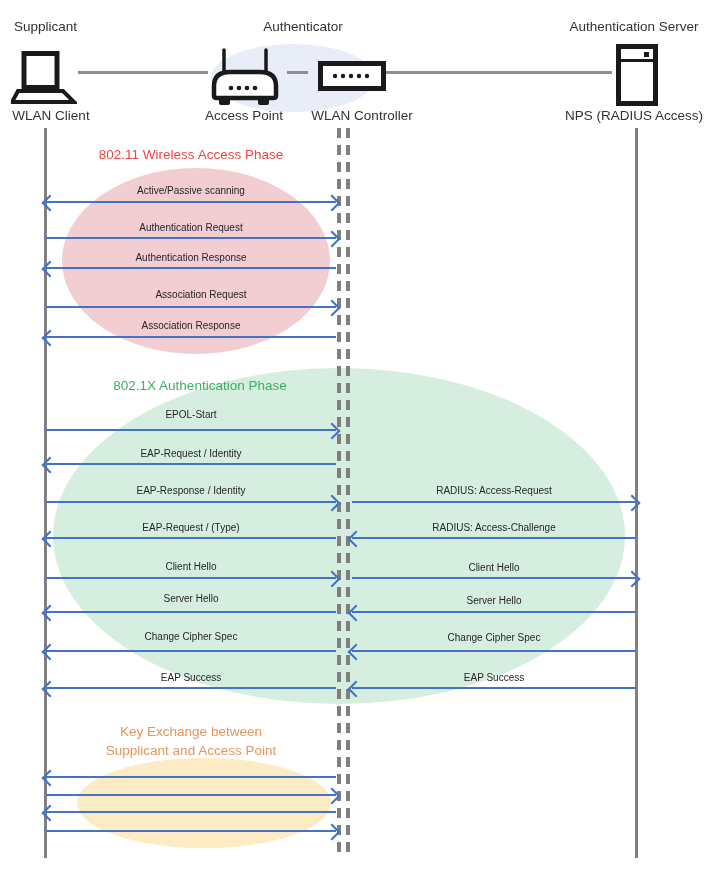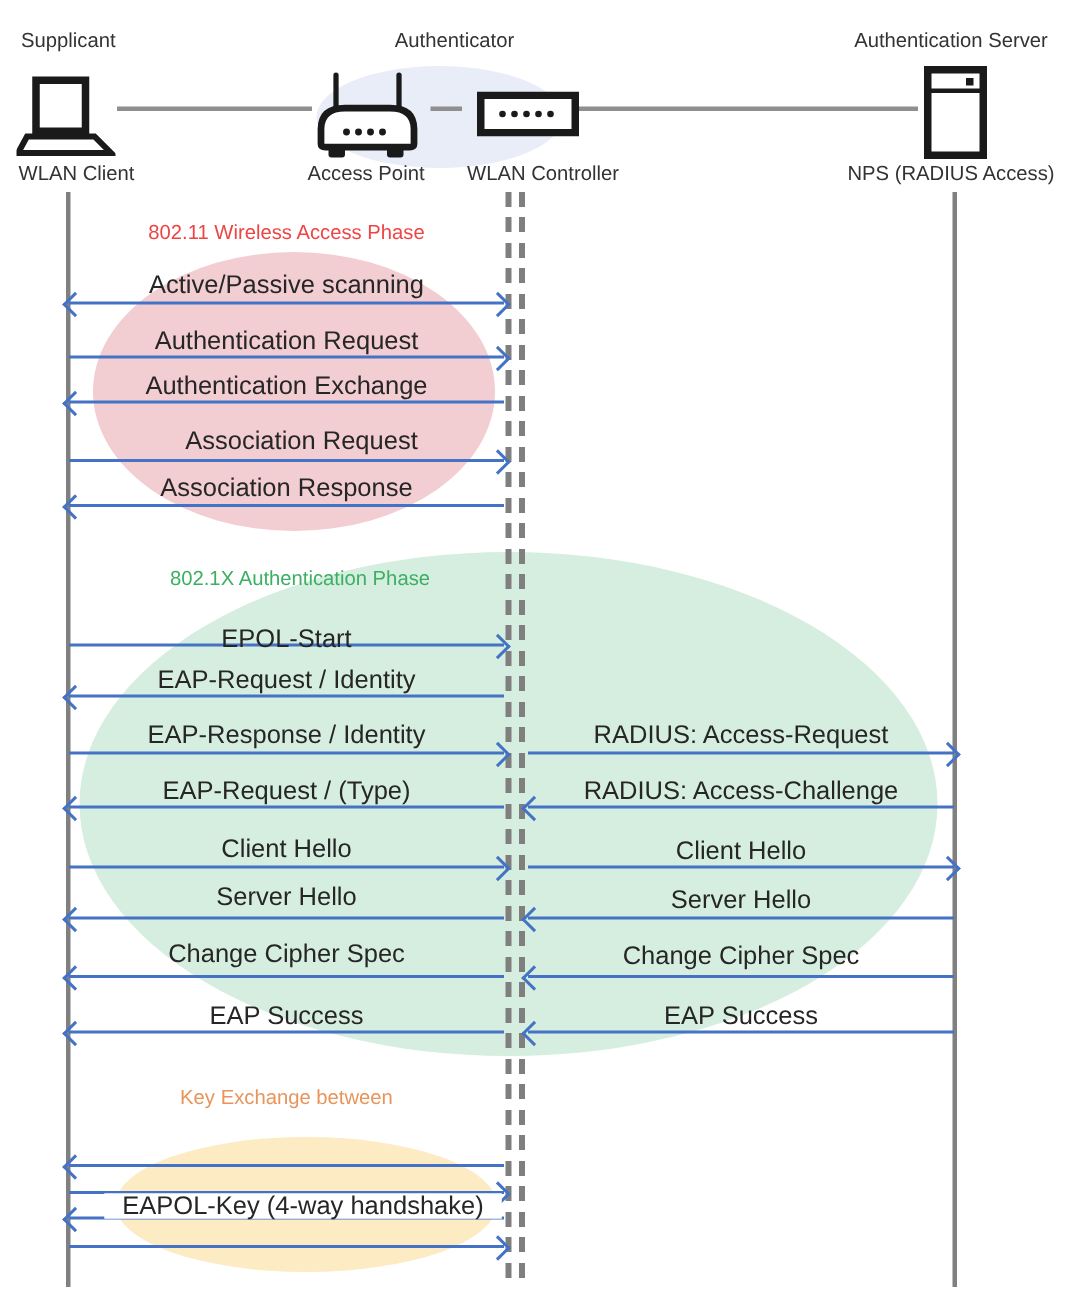--- a/index.html
+++ b/index.html
@@ -28,21 +28,21 @@
                z-index:3;text-align:center;}
   #phase-title-1{left:191px;top:147px;}
   #phase-title-2{left:200px;top:378px;}
   #phase-title-3{left:191px;top:722px;line-height:19px;}
   
   #message-layer{position:absolute;left:0;top:0;width:713px;height:875px;z-index:3;}
   .arrow{position:absolute;height:2px;}
   .chev{position:absolute;width:10px;height:10px;top:-4px;border:0 solid;}
   .chev-r{right:-2px;border-top-width:2.5px;border-right-width:2.5px;transform:rotate(45deg);}
   .chev-l{left:-2px;border-top-width:2.5px;border-left-width:2.5px;transform:rotate(-45deg);}
-  .msg-label{position:absolute;transform:translate(-50%,-50%);font-size:17px;color:#262626;
+  .msg-label{position:absolute;transform:translate(-50%,-50%);font-size:10px;color:#262626;
              white-space:nowrap;line-height:15px;}
   .msg-label.white-bg{background:#ffffff;padding:1px 12px;}
 </style>
 </head>
 <body>
 
 <div id="stage">
 
   <div id="ellipse-layer">
       <div class="ellipse" style="left: 211px; top: 44px; width: 164px; height: 68px; background: rgb(233, 237, 247);"></div>
@@ -98,48 +98,49 @@
 
   <div class="node-label" style="left:51px;">WLAN Client</div>
   <div class="node-label" style="left:244px;">Access Point</div>
   <div class="node-label" style="left:362px;">WLAN Controller</div>
   <div class="node-label" style="left:634px;">NPS (RADIUS Access)</div>
 
   <div class="phase-title" id="phase-title-1" style="color: #ef4444;">802.11 Wireless Access Phase</div>
   <div class="phase-title" id="phase-title-2" style="color: rgb(60, 175, 99);">802.1X Authentication Phase</div>
   <div class="phase-title" id="phase-title-3" style="color: rgb(232, 148, 90);">
     <div>Key Exchange between</div>
+    <div>Supplicant and Access Point</div>
   </div>
 
   <div id="message-layer">
       <div class="arrow" style="left: 46px; width: 290px; top: 201px; background: rgb(68, 114, 196);">
         <i class="chev chev-r" style="border-color: rgb(68, 114, 196);"></i>
         <i class="chev chev-l" style="border-color: rgb(68, 114, 196);"></i>
       </div>
       <div class="msg-label" style="left: 191px; top: 190px;">Active/Passive scanning</div>
       <div class="arrow" style="left: 46px; width: 290px; top: 237px; background: rgb(68, 114, 196);">
         <i class="chev chev-r" style="border-color: rgb(68, 114, 196);"></i>
       </div>
       <div class="msg-label" style="left: 191px; top: 227px;">Authentication Request</div>
       <div class="arrow" style="left: 46px; width: 290px; top: 267px; background: rgb(68, 114, 196);">
         <i class="chev chev-l" style="border-color: rgb(68, 114, 196);"></i>
       </div>
-      <div class="msg-label" style="left: 191px; top: 257px;">Authentication Exchange</div>
+      <div class="msg-label" style="left: 191px; top: 257px;">Authentication Response</div>
       <div class="arrow" style="left: 46px; width: 290px; top: 306px; background: rgb(68, 114, 196);">
         <i class="chev chev-r" style="border-color: rgb(68, 114, 196);"></i>
       </div>
       <div class="msg-label" style="left: 191px; top: 294px; margin-left: 10px;">Association Request</div>
       <div class="arrow" style="left: 46px; width: 290px; top: 336px; background: rgb(68, 114, 196);">
         <i class="chev chev-l" style="border-color: rgb(68, 114, 196);"></i>
       </div>
       <div class="msg-label" style="left: 191px; top: 325px;">Association Response</div>
       <div class="arrow" style="left: 46px; width: 290px; top: 429px; background: rgb(68, 114, 196);">
         <i class="chev chev-r" style="border-color: rgb(68, 114, 196);"></i>
       </div>
-      <div class="msg-label" style="left: 191px; top: 414px; margin-top: 12px;">EPOL-Start</div>
+      <div class="msg-label" style="left: 191px; top: 414px;">EPOL-Start</div>
       <div class="arrow" style="left: 46px; width: 290px; top: 463px; background: rgb(68, 114, 196);">
         <i class="chev chev-l" style="border-color: rgb(68, 114, 196);"></i>
       </div>
       <div class="msg-label" style="left: 191px; top: 453px;">EAP-Request / Identity</div>
       <div class="arrow" style="left: 46px; width: 290px; top: 501px; background: rgb(68, 114, 196);">
         <i class="chev chev-r" style="border-color: rgb(68, 114, 196);"></i>
       </div>
       <div class="msg-label" style="left: 191px; top: 490px;">EAP-Response / Identity</div>
       <div class="arrow" style="left: 352px; width: 284px; top: 501px; background: rgb(68, 114, 196);">
         <i class="chev chev-r" style="border-color: rgb(68, 114, 196);"></i>
@@ -187,19 +188,18 @@
       <div class="msg-label" style="left: 494px; top: 677px;">EAP Success</div>
       <div class="arrow" style="left: 46px; width: 290px; top: 776px; background: rgb(68, 114, 196);">
         <i class="chev chev-l" style="border-color: rgb(68, 114, 196);"></i>
       </div>
       <div class="arrow" style="left: 46px; width: 290px; top: 794px; background: rgb(68, 114, 196);">
         <i class="chev chev-r" style="border-color: rgb(68, 114, 196);"></i>
       </div>
       <div class="arrow" style="left: 46px; width: 290px; top: 811px; background: rgb(68, 114, 196);">
         <i class="chev chev-l" style="border-color: rgb(68, 114, 196);"></i>
       </div>
-      <div class="msg-label white-bg" style="left: 202px; top: 804px;">EAPOL-Key (4-way handshake)</div>
       <div class="arrow" style="left: 46px; width: 290px; top: 830px; background: rgb(68, 114, 196);">
         <i class="chev chev-r" style="border-color: rgb(68, 114, 196);"></i>
       </div>
     </div>
 
 </div>
 
 </body></html>

